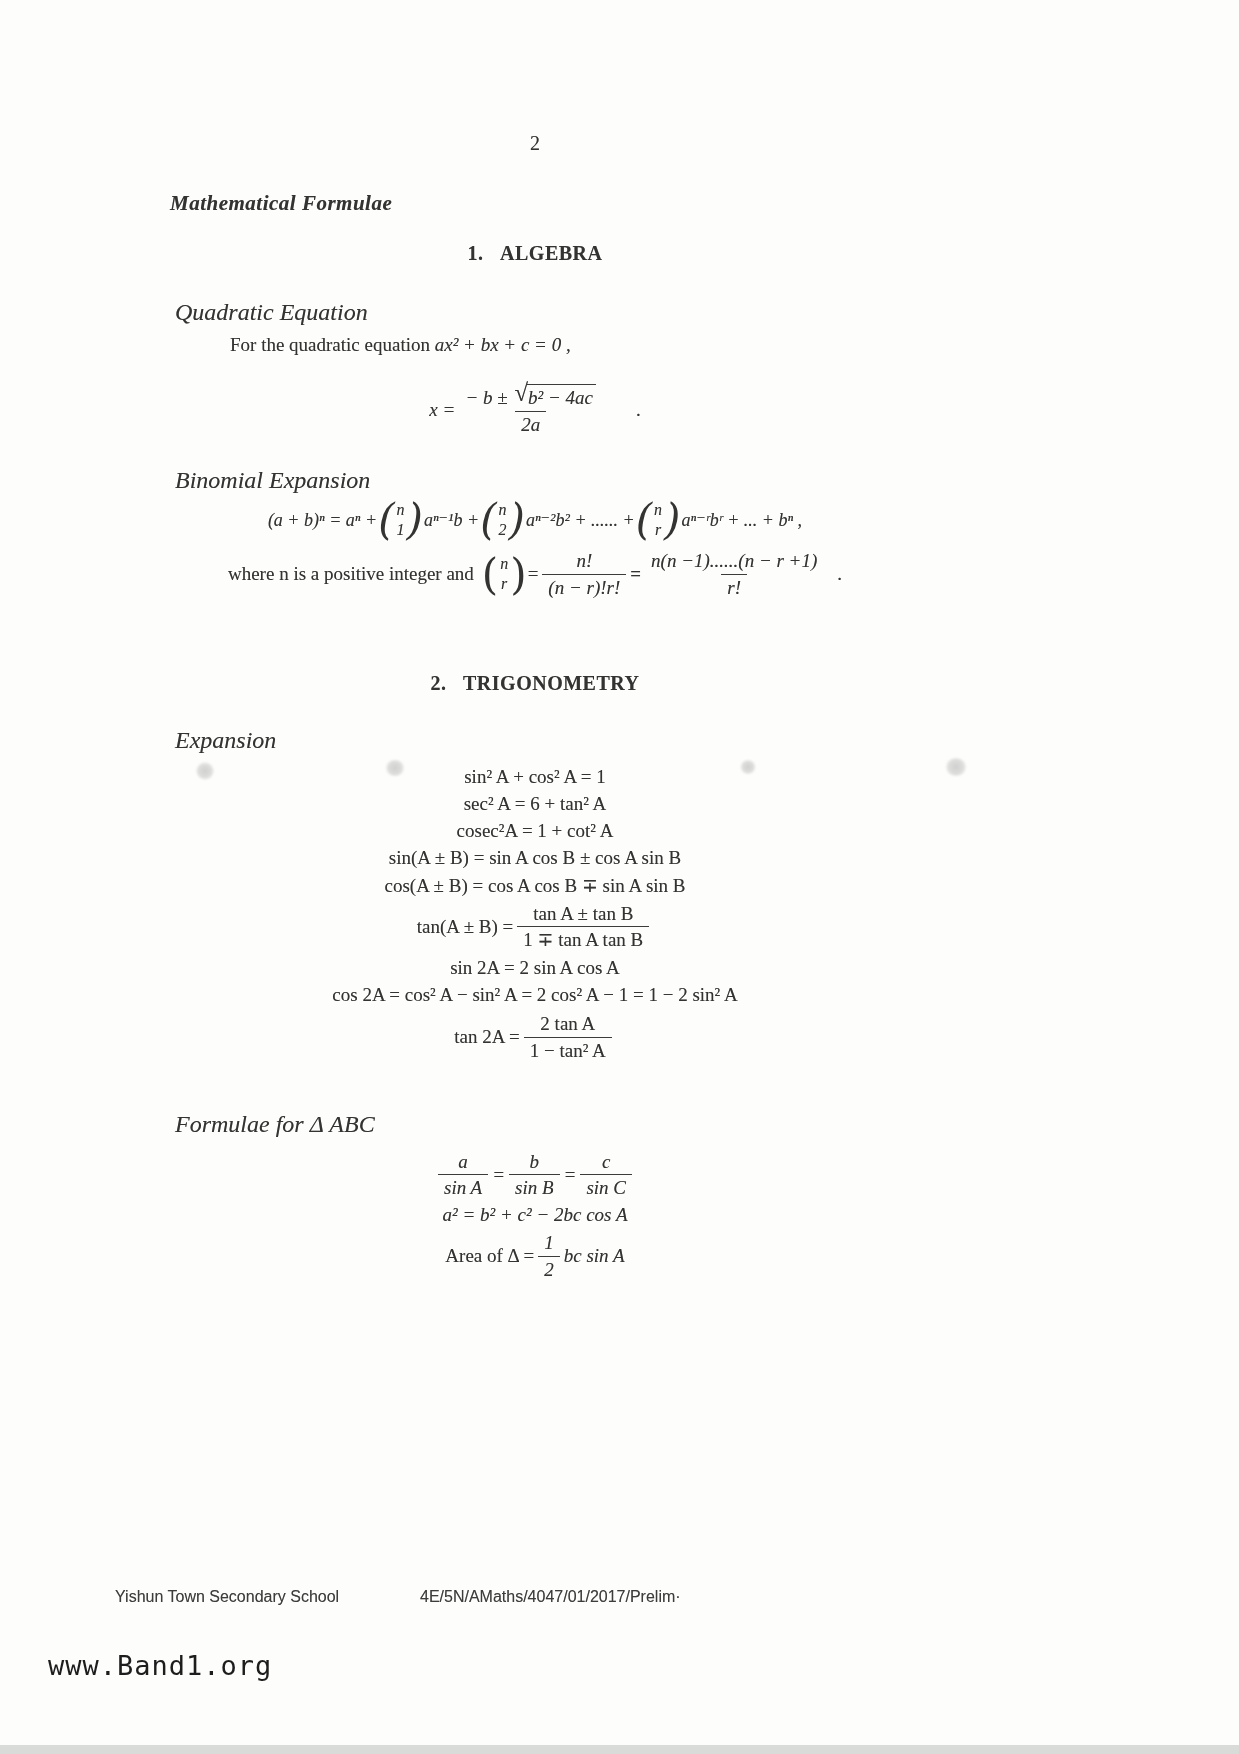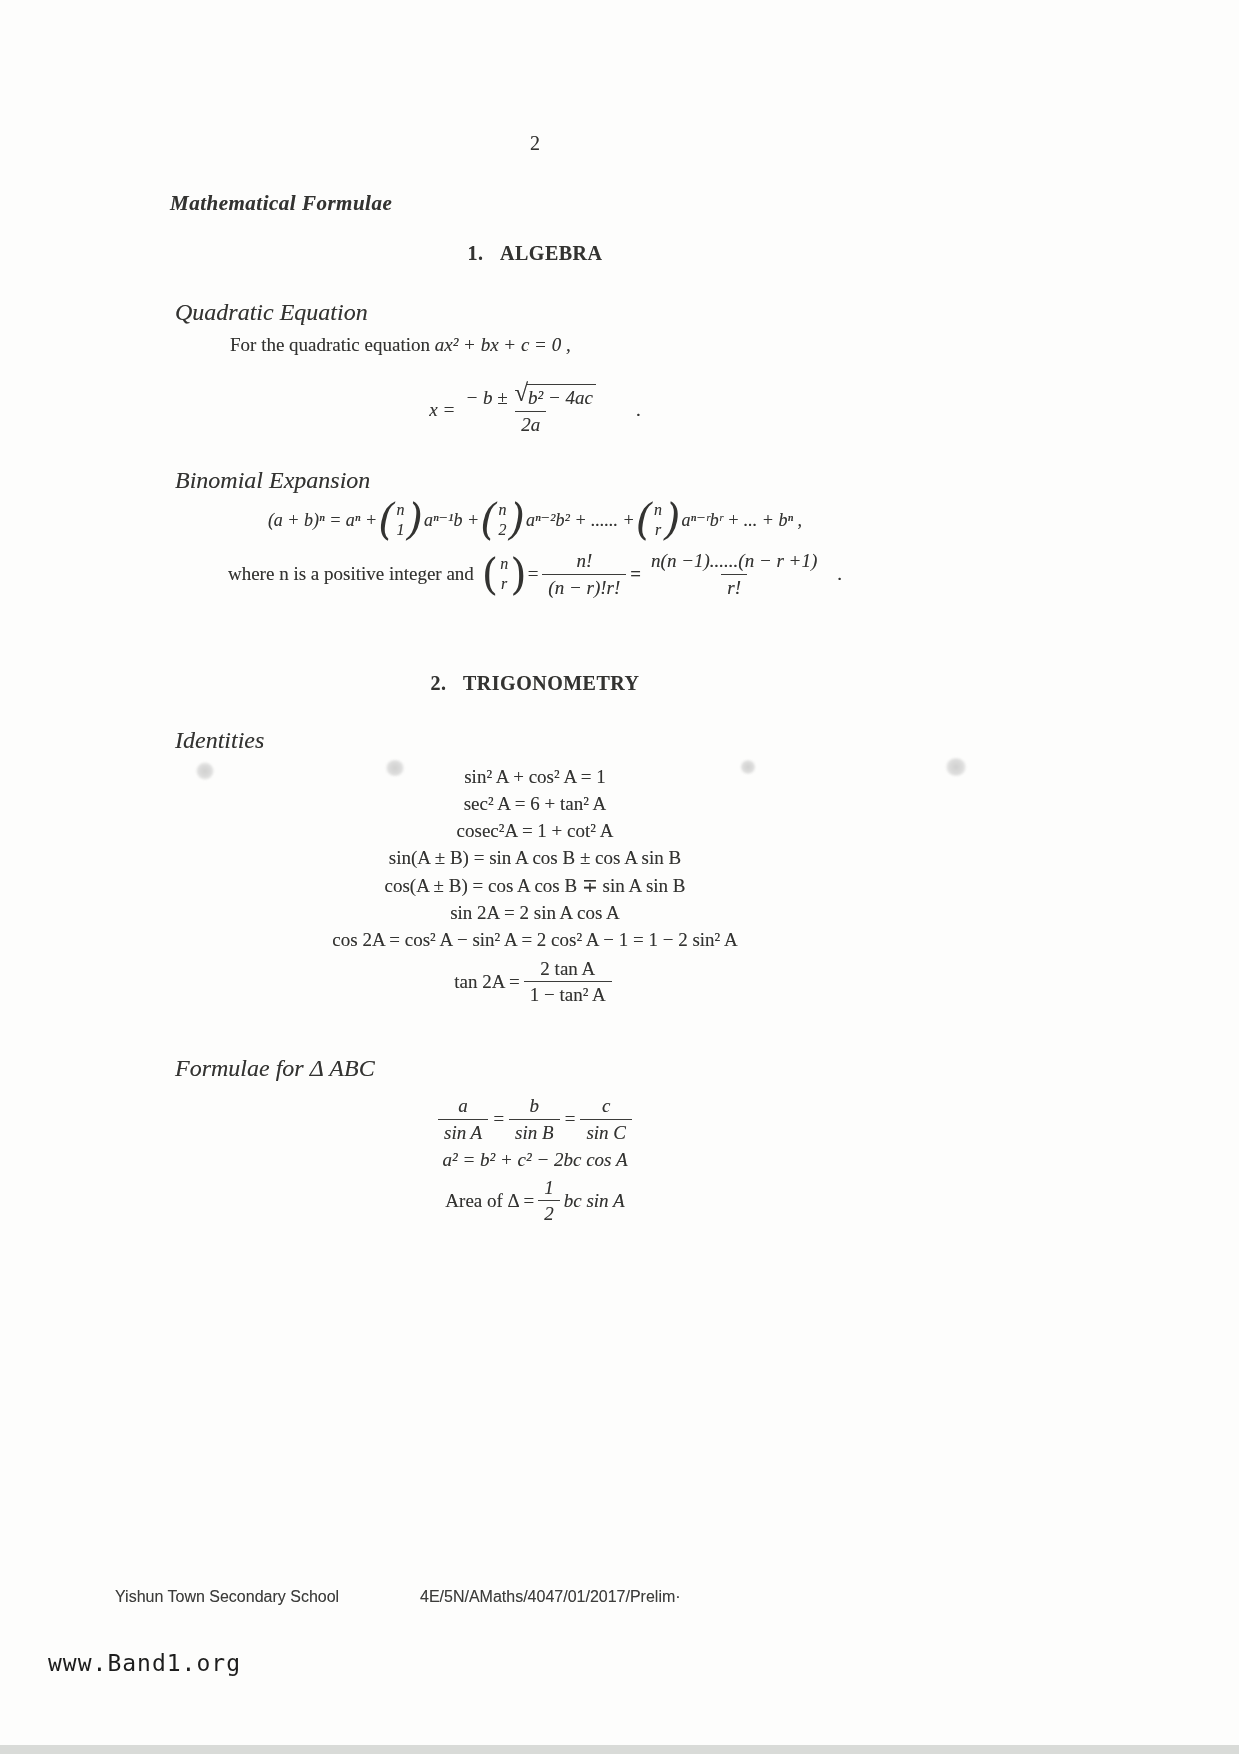--- a/index.html
+++ b/index.html
@@ -20,21 +20,21 @@
   .frac .num{padding:0 6px 1px;}
   .frac .den{border-top:1.4px solid #3c3c3a;padding:1px 6px 0;}
   .sqrt{display:inline-flex;align-items:flex-start;margin-left:2px;}
   .sqrt .sign{font-size:1.3em;line-height:1;margin-right:-2px;position:relative;top:-3px;font-style:normal;}
   .sqrt .rad{border-top:1.4px solid #3c3c3a;padding:1px 3px 0 2px;}
   .binom{display:inline-flex;align-items:center;vertical-align:middle;margin:0 1px;}
   .binom .paren{font-size:42px;font-weight:300;line-height:0.85;font-family:"DejaVu Serif",serif;text-shadow:none;}
   .binom .col{display:flex;flex-direction:column;align-items:center;font-style:italic;font-size:16px;line-height:1.3;padding:0 2px;}
   .idline{margin:5px 0;font-size:19px;text-align:center;}
   .footer-text{position:absolute;top:1588px;font-family:"Liberation Sans","DejaVu Sans",sans-serif;font-size:16px;color:#3d3d3b;}
-  .watermark{position:absolute;top:1650px;left:48px;font-family:"DejaVu Sans Mono","Liberation Mono",monospace;font-size:23px;color:#1d1d1d;text-shadow:none;letter-spacing:1px;}
+  .watermark{position:absolute;top:1650px;left:48px;font-family:"DejaVu Sans Mono","Liberation Mono",monospace;font-size:27px;color:#1d1d1d;text-shadow:none;letter-spacing:1px;}
   .bottom-strip{position:absolute;left:0;bottom:0;width:100%;height:9px;background:#d9dbd8;}
   .speck{position:absolute;border-radius:50%;filter:blur(1px);opacity:0.3;background:radial-gradient(circle,#6a6a6a 0%,#9a9a9a 55%,transparent 75%);}
 </style>
 </head>
 <body>
 
 <div class="sheet">
   <div class="content">
 
     <div class="pageno">2</div>
@@ -114,29 +114,36 @@
       <span style="font-weight:bold;">=</span>
       <span class="frac math-it">
         <span class="num">n(n −1)......(n − r +1)</span>
         <span class="den">r!</span>
       </span>
       <span style="margin-left:10px;">.</span>
     </div>
 
     <div class="sec-heading" style="margin-top:72px;">2.&nbsp;&nbsp;&nbsp;TRIGONOMETRY</div>
 
-    <div class="sub-heading" style="margin-top:32px;">Identities</div>
+    <div class="sub-heading" style="margin-top:32px;">Expansion</div>
 
     <div style="margin-top:12px;">
       <div class="idline">sin² A + cos² A = 1</div>
       <div class="idline">sec² A = 6 + tan² A</div>
       <div class="idline">cosec²A = 1 + cot² A</div>
       <div class="idline">sin(A ± B) = sin A cos B ± cos A sin B</div>
       <div class="idline">cos(A ± B) = cos A cos B ∓ sin A sin B</div>
 
+      <div class="fline" style="margin:4px 0;">
+        <span>tan(A ± B) =</span>
+        <span class="frac">
+          <span class="num">tan A ± tan B</span>
+          <span class="den">1 ∓ tan A tan B</span>
+        </span>
+      </div>
 
       <div class="idline">sin 2A = 2 sin A cos A</div>
       <div class="idline">cos 2A = cos² A − sin² A = 2 cos² A − 1 = 1 − 2 sin² A</div>
 
       <div class="fline" style="margin:6px 0;align-items:center;">
         <span>tan 2A =</span>
         <span class="frac">
           <span class="num">2 tan A</span>
           <span class="den">1 − tan² A</span>
         </span>

